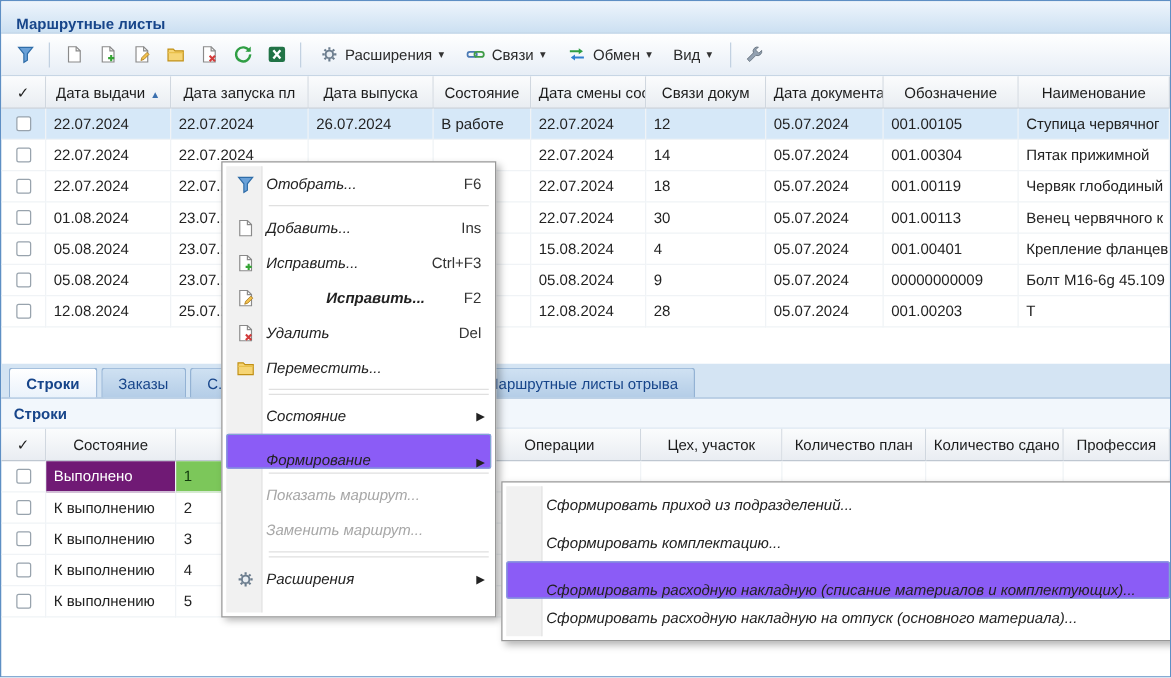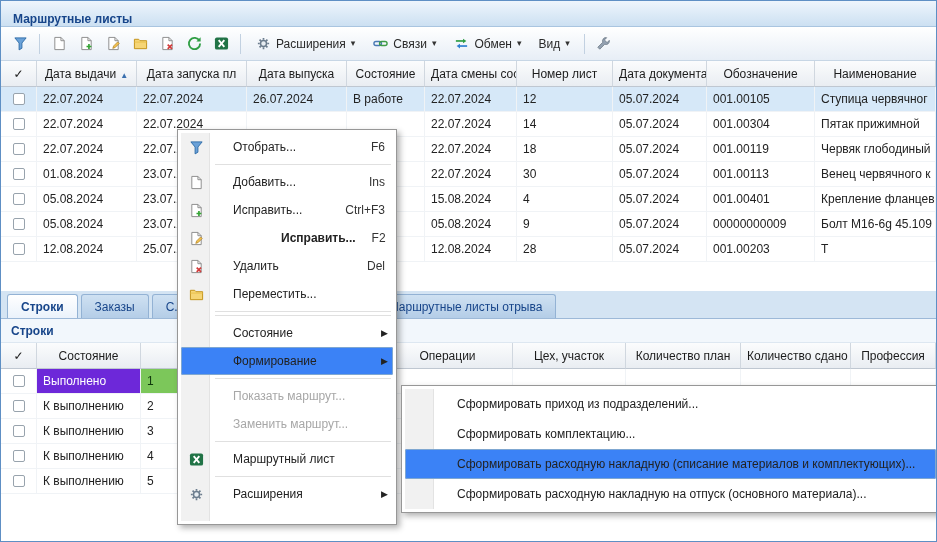--- a/index.html
+++ b/index.html
@@ -40,36 +40,36 @@
   .tab { height: 24px; display: flex; align-items: center; padding: 0 13px; white-space: nowrap;
          border: 1px solid #93b2d4; border-bottom: none; border-radius: 3px 3px 0 0;
          background: linear-gradient(#cfe1f2, #b4cde7); color: #17458a; overflow: hidden; }
   .tab.active { background: linear-gradient(#ffffff, #eaf2fb); font-weight: 700; }
   .tab:nth-child(3) { min-width: 220px; justify-content: flex-start; }
 
   .section-title { height: 24px; display: flex; align-items: center; padding: 0 10px;
                    font-weight: 700; color: #17458a; background: #f2f7fc; border-bottom: 1px solid #dde7f1; }
 
   .detail-grid { height: 198px; overflow: hidden; }
-  td.st-done { background: #6d28d9; color: #fff; }
+  td.st-done { background: #701a75; color: #fff; }
   td.num-done { background: #7cc75a; color: #113a0d; }
 
   .menu { position: absolute; background: #fff; border: 1px solid #979797;
           box-shadow: 3px 3px 6px rgba(0,0,0,.3); padding: 3px; z-index: 20; }
   .menu::before { content: ""; position: absolute; left: 3px; top: 3px; bottom: 3px; width: 28px;
                   background: #f1f1f1; border-right: 1px solid #e3e3e3; }
   .context-menu { left: 176px; top: 128px; width: 220px; padding-bottom: 16px; }
   .sub-menu { left: 400px; top: 384px; width: 539px; z-index: 21; }
   .menu-item { position: relative; height: 28px; display: flex; align-items: center; padding-right: 8px; }
   .sub-menu .menu-item { height: 30px; }
   .mi-icon { flex: 0 0 30px; width: 30px; display: flex; align-items: center; justify-content: center; }
-  .mi-label { margin-left: 22px; }
+  .mi-label { margin-left: 2px; font-style: italic; }
   .mi-shortcut { margin-left: auto; padding-left: 16px; color: #333; }
   .mi-arrow { position: absolute; right: 5px; font-size: 9px; color: #222; }
-  .menu-item.hl { background: #3b82f6; box-shadow: inset 0 0 0 1px #7fa7d1; border-radius: 2px; }
+  .menu-item.hl { background: #8b5cf6; box-shadow: inset 0 0 0 1px #7fa7d1; border-radius: 2px; align-items: flex-end; }
   .menu-item.disabled { color: #a7a7a7; }
   .menu-item.bold .mi-label { font-weight: 700; padding-left: 48px; }
   .menu-sep { height: 1px; background: #e0e0e0; margin: 3px 2px 3px 34px; }
 </style>
 </head>
 <body>
 
 <div class="window">
 
   <div class="titlebar">
@@ -206,21 +206,21 @@
           <col style="width:121px">
       </colgroup>
       <thead>
           <tr>
             <th class="cb"><span>✓</span></th>
             <th><span>Дата выдачи</span><span class="sort">▲</span></th>
             <th><span>Дата запуска пл</span></th>
             <th><span>Дата выпуска</span></th>
             <th><span>Состояние</span></th>
             <th><span>Дата смены сос</span></th>
-            <th><span>Номер лист</span></th>
+            <th><span>Связи докум</span></th>
             <th><span>Дата документа</span></th>
             <th><span>Обозначение</span></th>
             <th><span>Наименование</span></th>
           </tr>
         </thead>
       <tbody>
           <tr class="selected">
             <td class="cb">
               <div class="cbx"></div>
             </td>
@@ -508,29 +508,20 @@
       <div class="menu-sep"></div>
       <div class="menu-item disabled">
         <span class="mi-icon"></span>
         <span class="mi-label">Показать маршрут...</span>
       </div>
       <div class="menu-item disabled">
         <span class="mi-icon"></span>
         <span class="mi-label">Заменить маршрут...</span>
       </div>
       <div class="menu-sep"></div>
-      <div class="menu-item">
-        <span class="mi-icon">
-          <svg width="15" height="15" viewBox="0 0 16 16">
-            <rect x="1" y="1.5" width="14" height="13" rx="2" fill="#217346"></rect>
-            <path d="M5 4.5 11 11.5M11 4.5 5 11.5" stroke="#fff" stroke-width="2" fill="none"></path>
-          </svg>
-        </span>
-        <span class="mi-label">Маршрутный лист</span>
-      </div>
       <div class="menu-sep"></div>
       <div class="menu-item">
         <span class="mi-icon">
           <svg width="15" height="15" viewBox="0 0 16 16">
             <path d="M8 2v2M8 12v2M2 8h2M12 8h2M3.8 3.8l1.4 1.4M10.8 10.8l1.4 1.4M12.2 3.8l-1.4 1.4M5.2 10.8l-1.4 1.4" stroke="#6b7c8d" stroke-width="1.8"></path>
             <circle cx="8" cy="8" r="3.2" fill="#e8edf2" stroke="#6b7c8d" stroke-width="1.6"></circle>
           </svg>
         </span>
         <span class="mi-label">Расширения</span>
         <span class="mi-arrow">▶</span>

